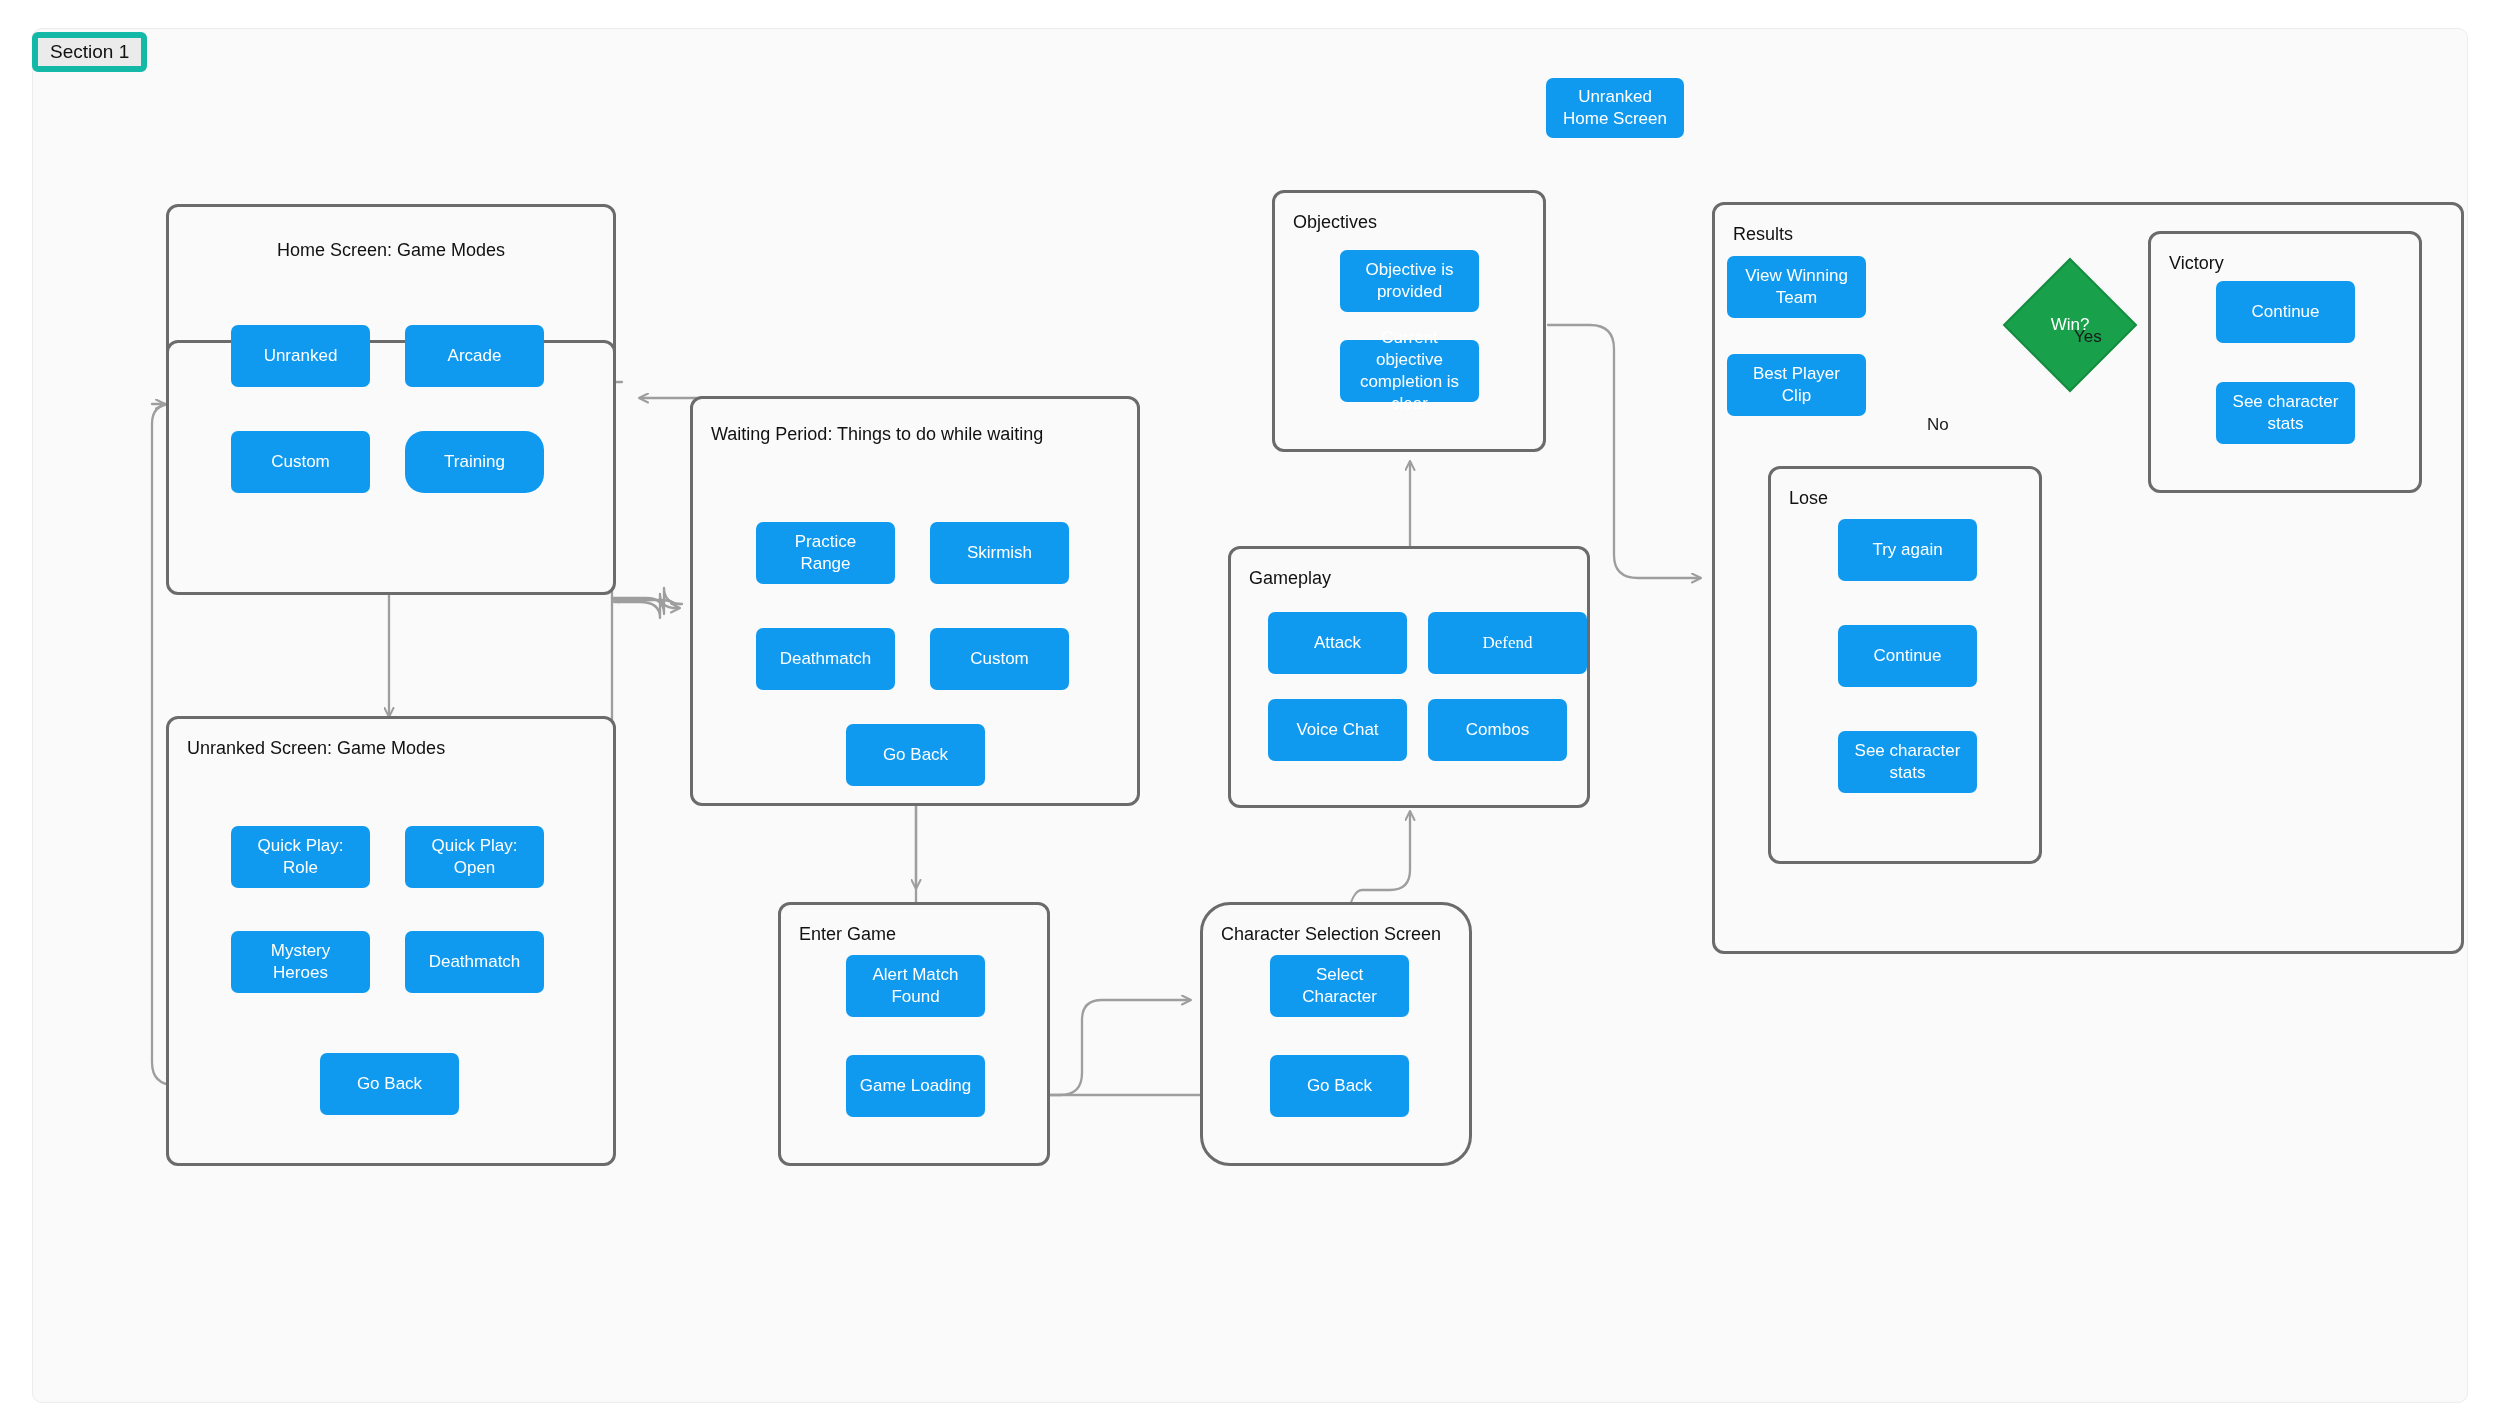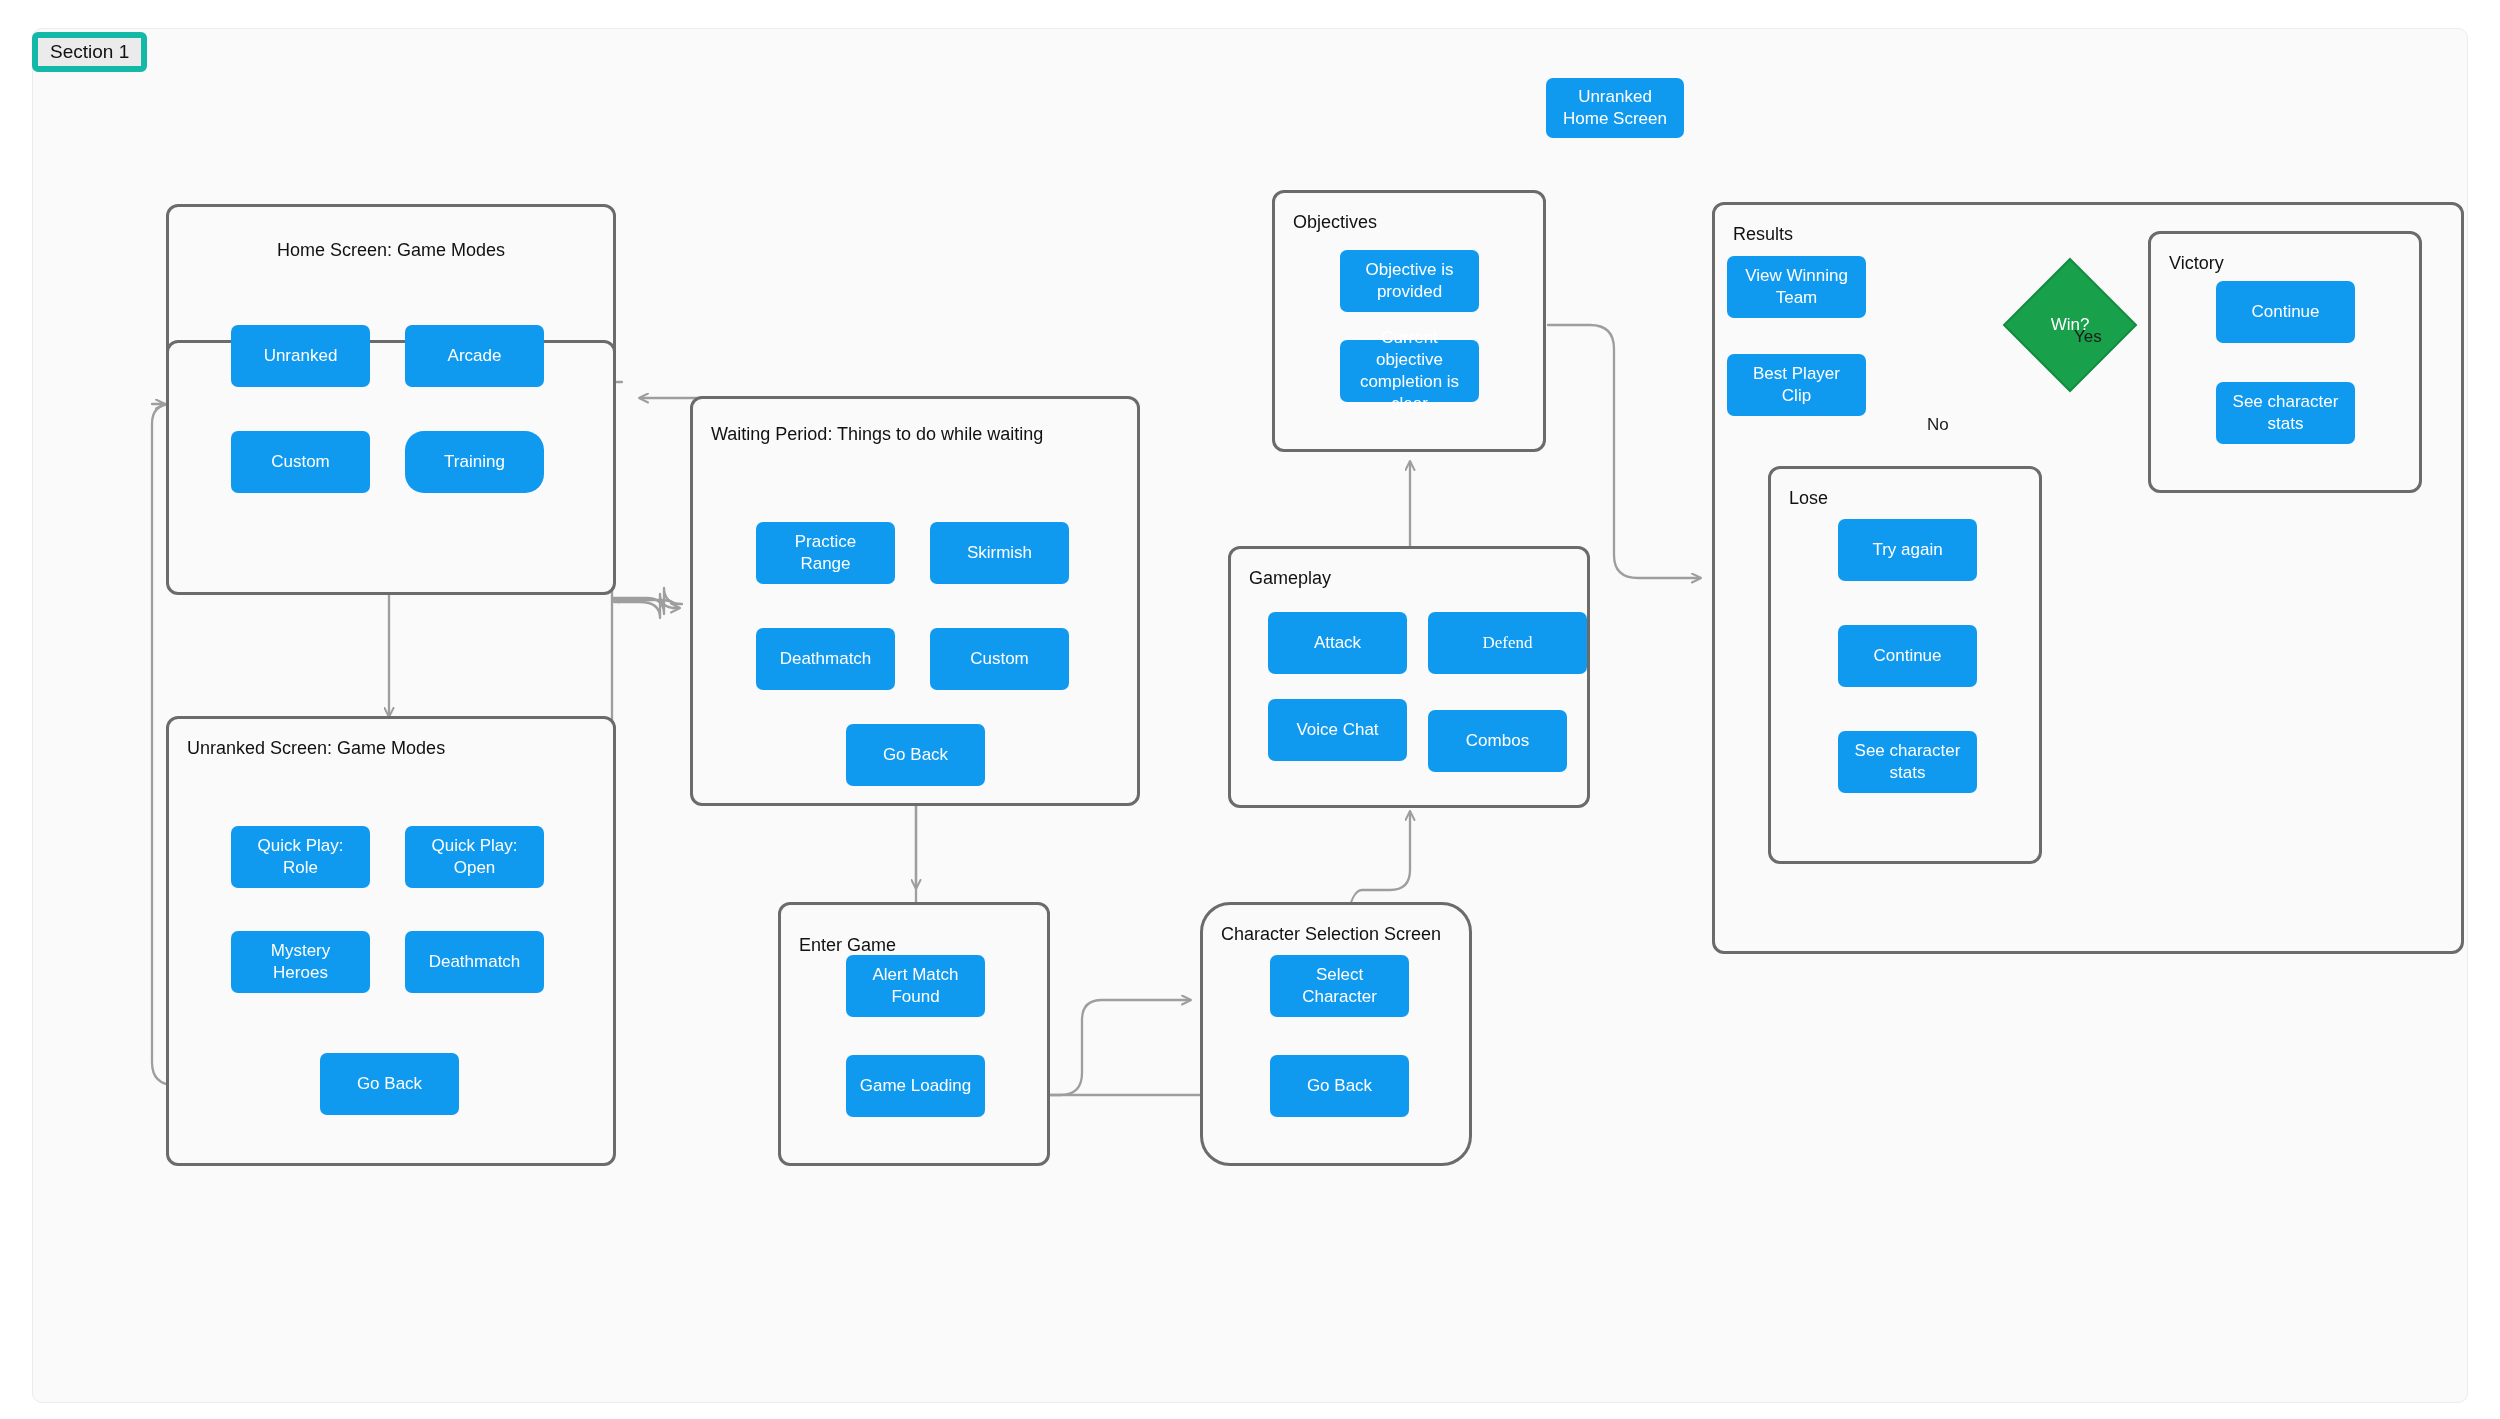--- a/index.html
+++ b/index.html
@@ -219,41 +219,41 @@
     <div class="group-title left" style="top:26px;">Waiting Period: Things to do while waiting</div>
   </div>
 
   <div class="node" style="left:756px; top:522px; width:139px; height:62px;">Practice Range</div>
   <div class="node" style="left:930px; top:522px; width:139px; height:62px;">Skirmish</div>
   <div class="node" style="left:756px; top:628px; width:139px; height:62px;">Deathmatch</div>
   <div class="node" style="left:930px; top:628px; width:139px; height:62px;">Custom</div>
   <div class="node" style="left:846px; top:724px; width:139px; height:62px;">Go Back</div>
 
   <div class="group" style="left:778px; top:902px; width:272px; height:264px;">
-    <div class="group-title left" style="top:31px;">Enter Game</div>
+    <div class="group-title left" style="top:20px;">Enter Game</div>
   </div>
 
   <div class="node" style="left:846px; top:955px; width:139px; height:62px;">Alert Match Found</div>
   <div class="node" style="left:846px; top:1055px; width:139px; height:62px;">Game Loading</div>
 
   <div class="group" style="left:1200px; top:902px; width:272px; height:264px;border-radius:30px;">
     <div class="group-title left" style="top:20px;">Character Selection Screen</div>
   </div>
 
   <div class="node" style="left:1270px; top:955px; width:139px; height:62px;">Select Character</div>
   <div class="node" style="left:1270px; top:1055px; width:139px; height:62px;">Go Back</div>
 
   <div class="group" style="left:1228px; top:546px; width:362px; height:262px;">
     <div class="group-title left" style="top:20px;">Gameplay</div>
   </div>
 
   <div class="node" style="left:1268px; top:612px; width:139px; height:62px;">Attack</div>
   <div class="node" style="left:1428px; top:612px; width:159px; height:62px;font-family:Liberation Serif, serif;">Defend</div>
   <div class="node" style="left:1268px; top:699px; width:139px; height:62px;">Voice Chat</div>
-  <div class="node" style="left:1428px; top:699px; width:139px; height:62px;margin-top:11px;">Combos</div>
+  <div class="node" style="left:1428px; top:699px; width:139px; height:62px;">Combos</div>
 
   <div class="group" style="left:1272px; top:190px; width:274px; height:262px;">
     <div class="group-title left" style="top:20px;">Objectives</div>
   </div>
 
   <div class="node" style="left:1340px; top:250px; width:139px; height:62px;">Objective is provided</div>
   <div class="node" style="left:1340px; top:340px; width:139px; height:62px;">Current objective completion is clear</div>
 
   <div class="group" style="left:1712px; top:202px; width:752px; height:752px;">
     <div class="group-title left" style="top:20px;">Results</div>

